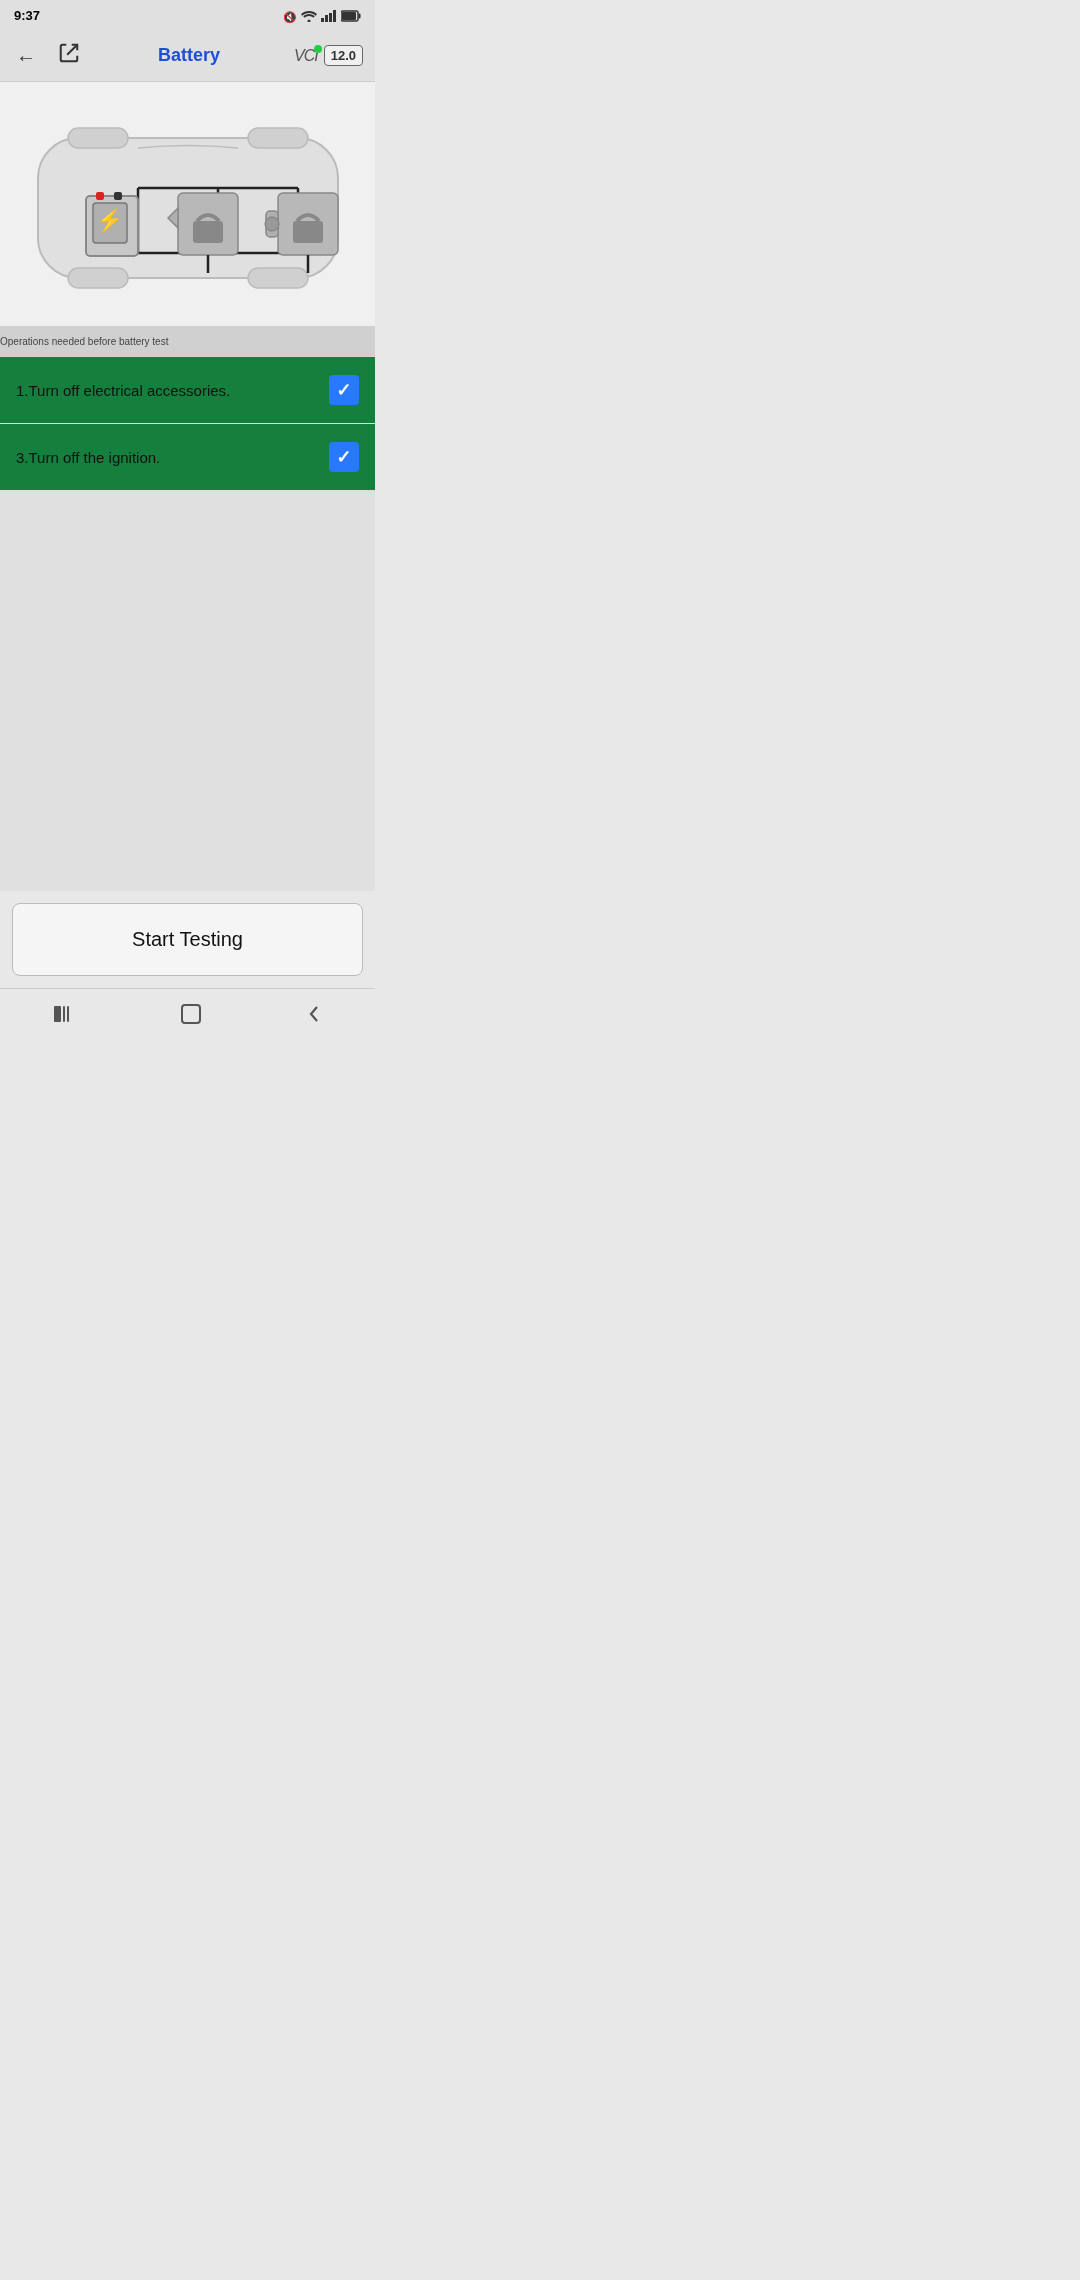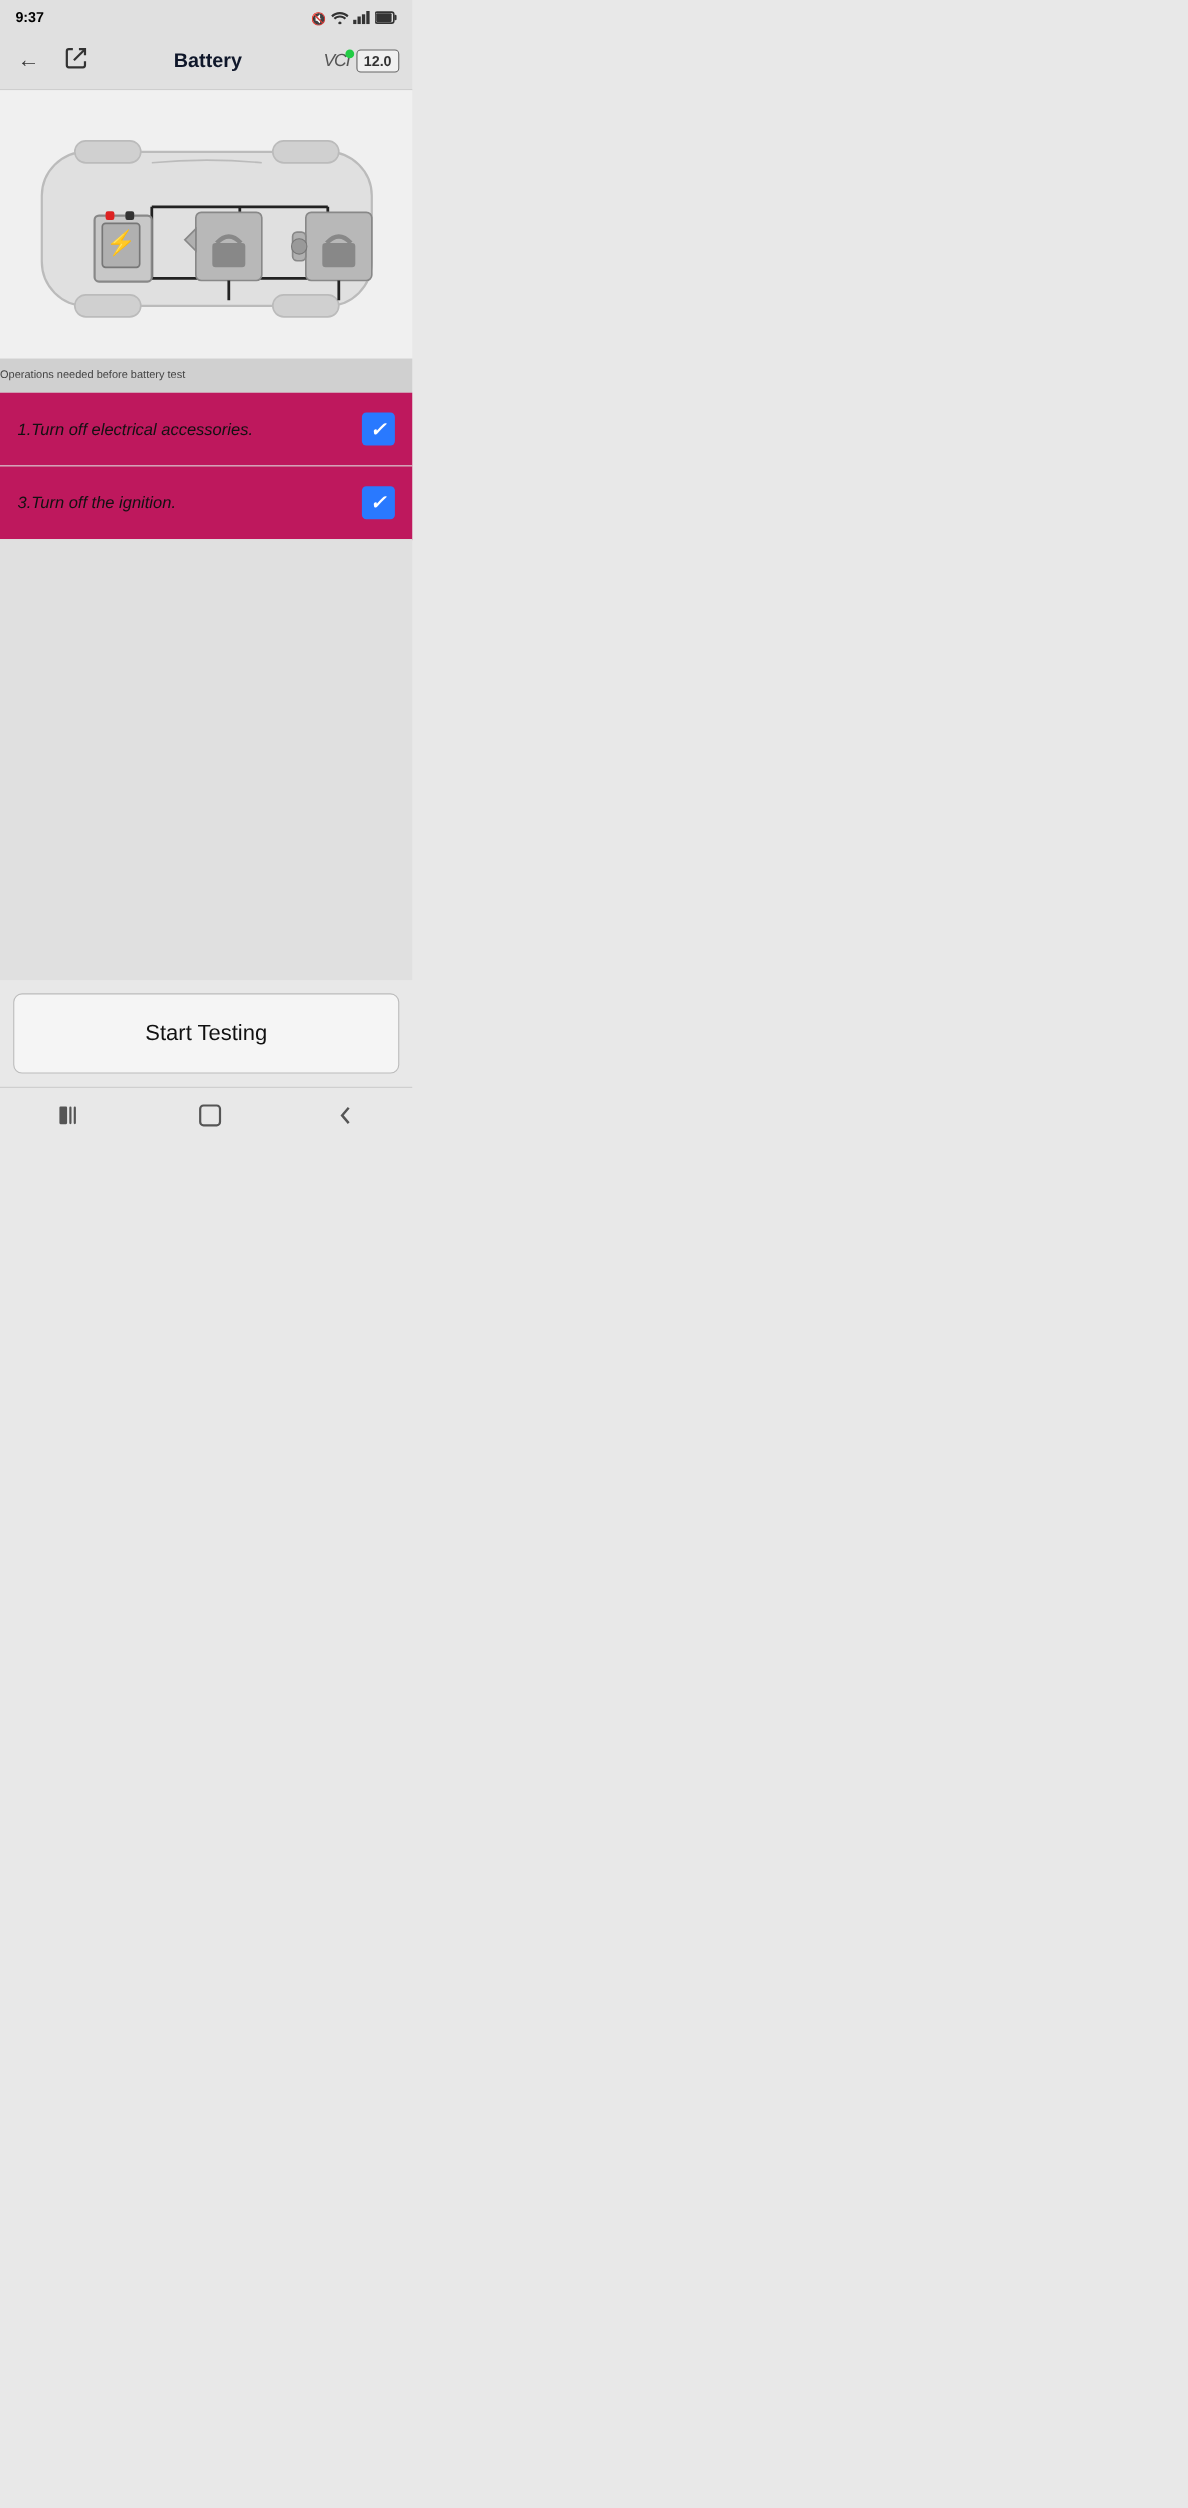--- a/index.html
+++ b/index.html
@@ -59,21 +59,21 @@
     }
     .export-btn {
       font-size: 18px;
       color: #333;
       cursor: pointer;
       padding: 4px;
     }
     .app-bar-title {
       font-size: 18px;
       font-weight: 700;
-      color: #0f172a;
+      color: #1d4ed8;
     }
     .app-bar-right {
       display: flex;
       align-items: center;
       gap: 6px;
     }
     .vci-badge {
       position: relative;
       display: flex;
       align-items: center;
@@ -121,22 +121,21 @@
 
     
     .operations-header {
       background: #d0d0d0;
       padding: 10px 0;
       font-size: 10px;
       color: #444;
     }
 
     .checklist {
-      background: #be185d;
-      font-style: italic;
+      background: #15803d;
     }
 
     .checklist-item {
       display: flex;
       align-items: center;
       justify-content: space-between;
       padding: 18px 16px;
       border-bottom: 1px solid #ddd;
     }
 

